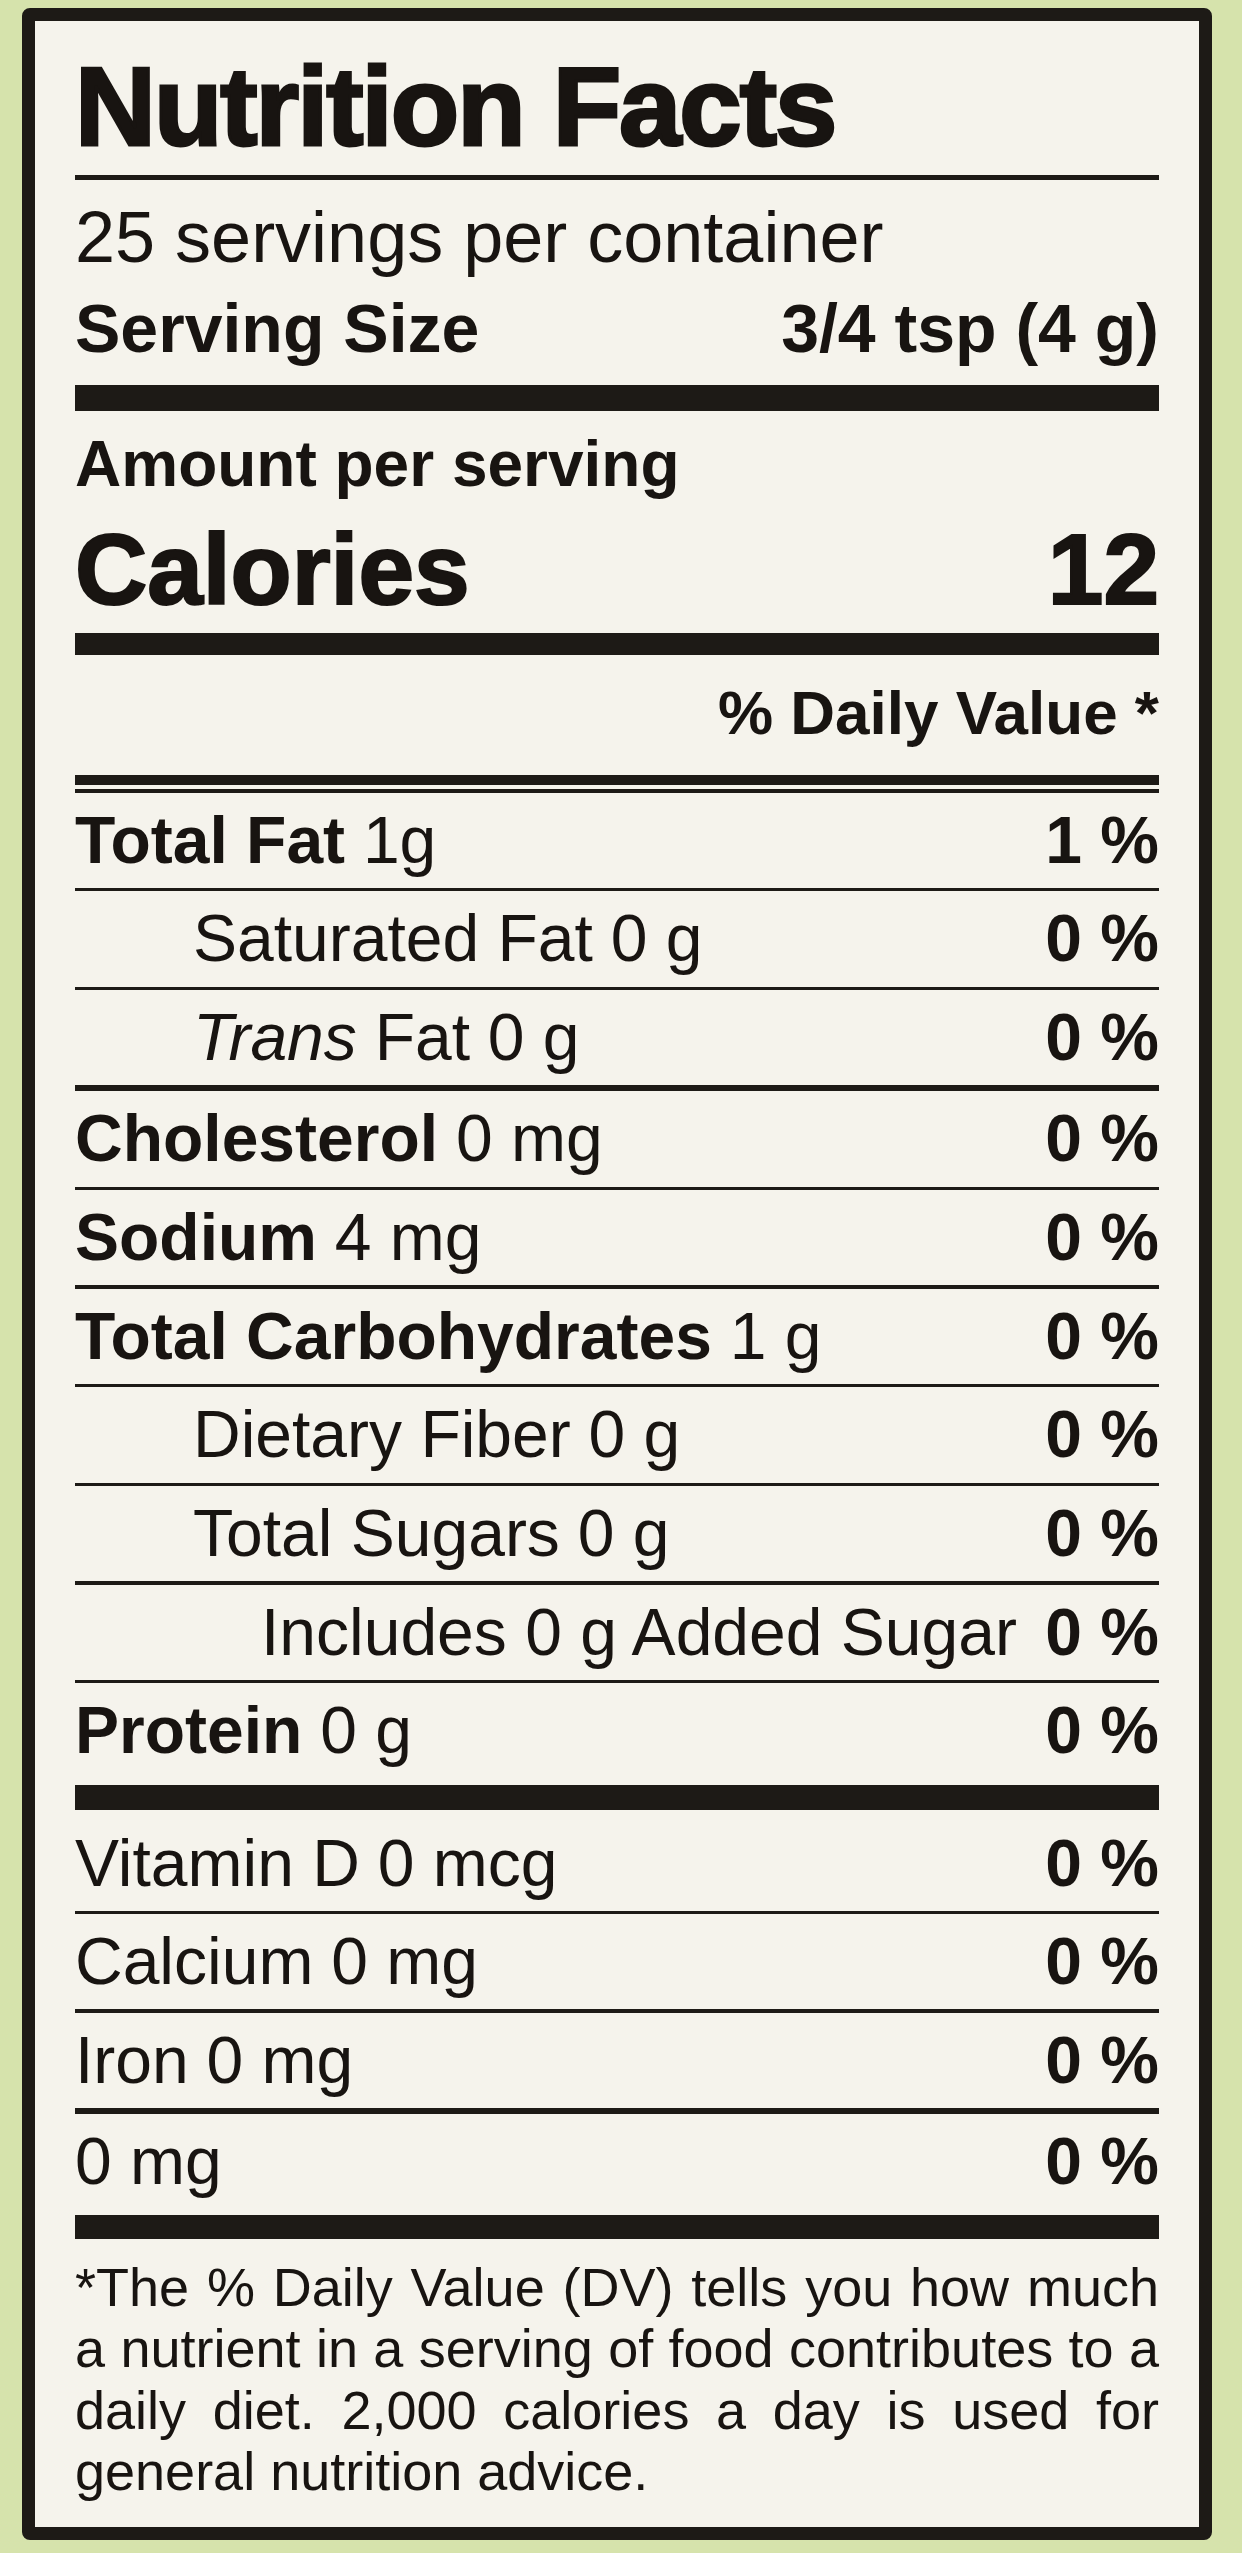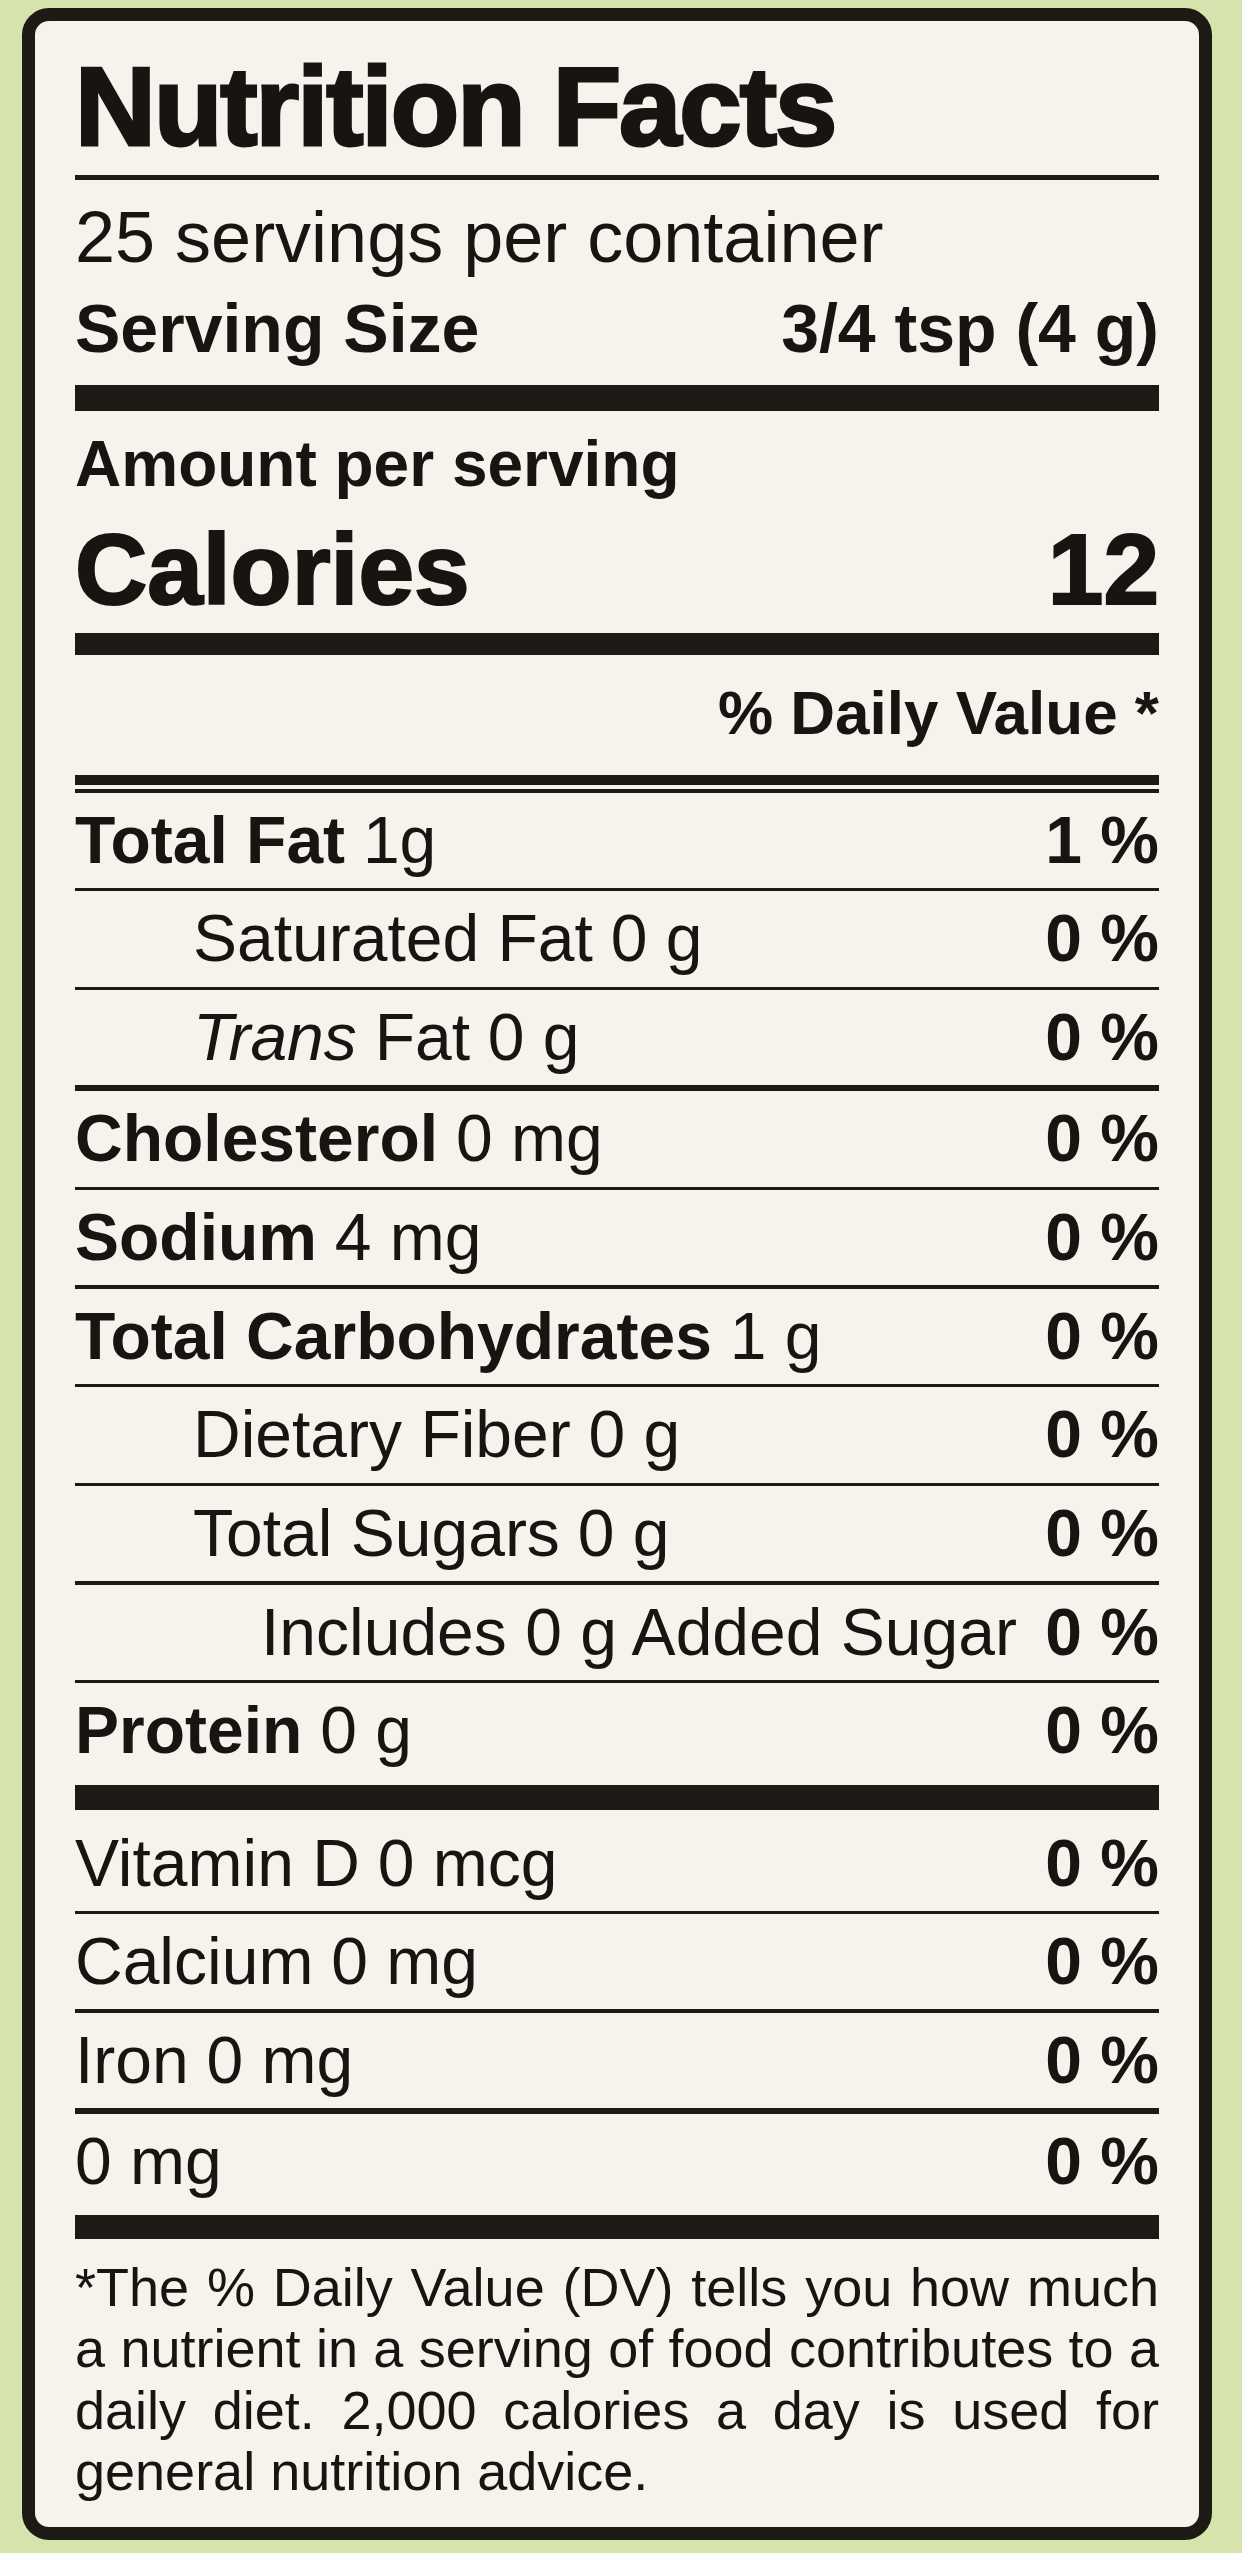--- a/index.html
+++ b/index.html
@@ -9,21 +9,21 @@
     background: #d6e3ac;
     font-family: "Liberation Sans", sans-serif;
     color: #181411;
     overflow: hidden;
   }
   .card {
     position: absolute;
     top: 8px; left: 22px; right: 30px; bottom: 13px;
     background: #f5f3ec;
     border: 13px solid #1d1a16;
-    border-radius: 27px;
+    border-radius: 8px;
     padding: 24px 40px 24px 40px;
     box-sizing: border-box;
     display: flex;
     flex-direction: column;
   }
   .title {
     font-size: 112px;
     font-weight: bold;
     letter-spacing: -2px;
     line-height: 1.0;

